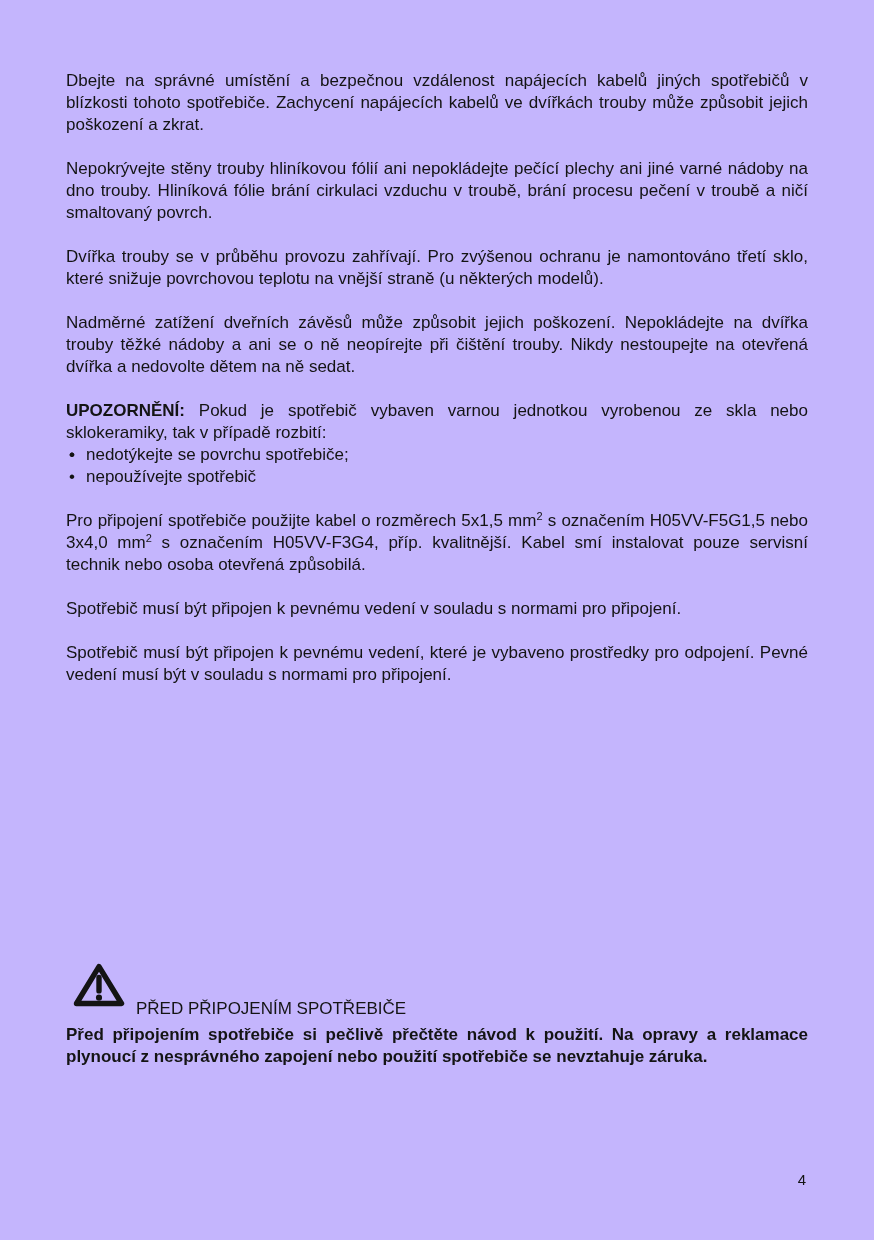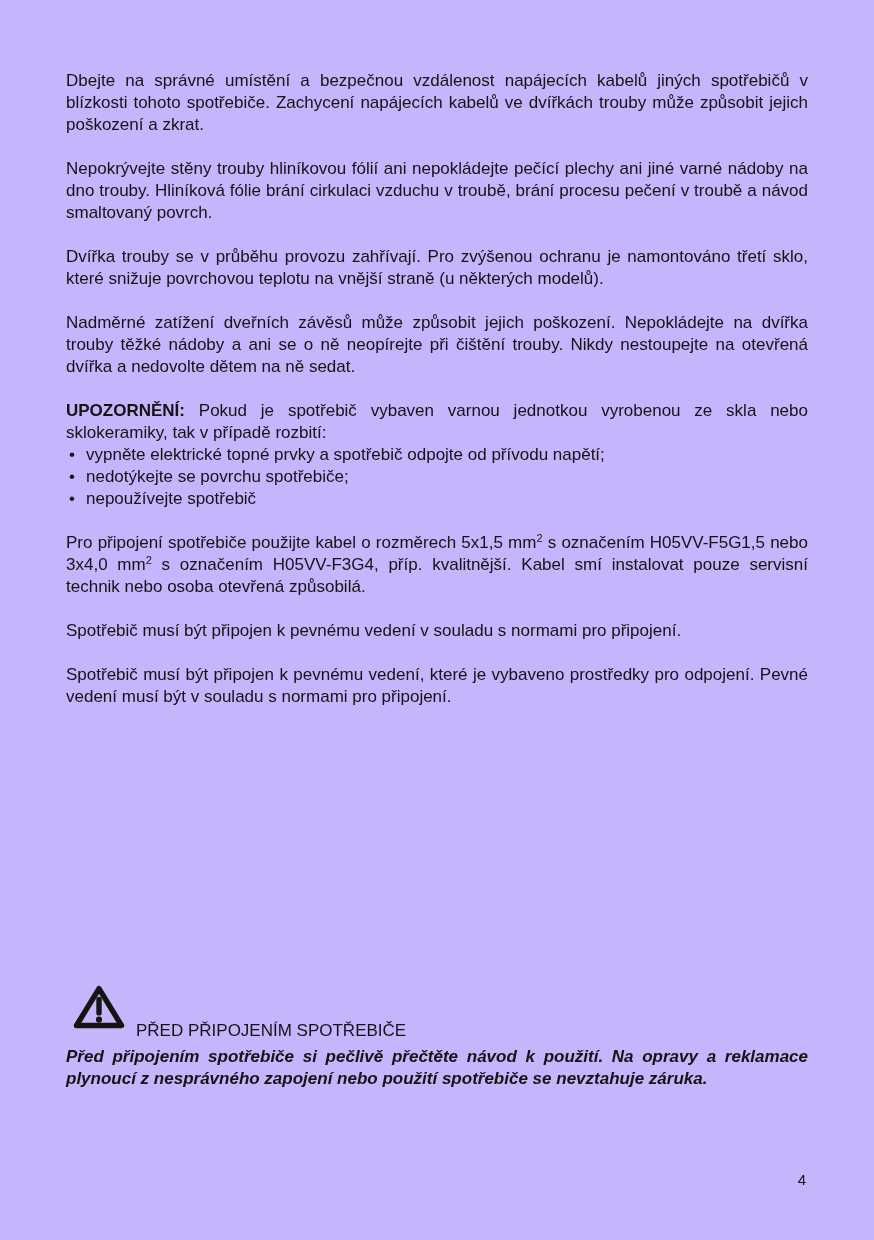--- a/index.html
+++ b/index.html
@@ -50,49 +50,48 @@
     font-weight: normal;
     padding-top: 36px;
     padding-left: 10px;
     white-space: nowrap;
     text-align: left;
   }
   p.warn-body {
     font-weight: bold;
     margin: 4px 0 0 0;
     text-align: justify;
-    font-style: italic;
   }
   .page-number {
     position: absolute;
     top: 1170px;
     right: 68px;
     font-size: 15px;
     line-height: 20px;
   }
 </style>
 </head>
 <body>
 
 <div class="page">
   <div class="content">
 
     <p>Dbejte na správné umístění a bezpečnou vzdálenost napájecích kabelů jiných spotřebičů v blízkosti tohoto spotřebiče. Zachycení napájecích kabelů ve dvířkách trouby může způsobit jejich poškození a zkrat.</p>
 
-    <p>Nepokrývejte stěny trouby hliníkovou fólií ani nepokládejte pečící plechy ani jiné varné nádoby na dno trouby. Hliníková fólie brání cirkulaci vzduchu v troubě, brání procesu pečení v troubě a návod smaltovaný povrch.</p>
+    <p>Nepokrývejte stěny trouby hliníkovou fólií ani nepokládejte pečící plechy ani jiné varné nádoby na dno trouby. Hliníková fólie brání cirkulaci vzduchu v troubě, brání procesu pečení v troubě a ničí smaltovaný povrch.</p>
 
     <p>Dvířka trouby se v průběhu provozu zahřívají. Pro zvýšenou ochranu je namontováno třetí sklo, které snižuje povrchovou teplotu na vnější straně (u některých modelů).</p>
 
     <p>Nadměrné zatížení dveřních závěsů může způsobit jejich poškození. Nepokládejte na dvířka trouby těžké nádoby a ani se o ně neopírejte při čištění trouby. Nikdy nestoupejte na otevřená dvířka a nedovolte dětem na ně sedat.</p>
 
 
     <p class="notice"><span class="lead">UPOZORNĚNÍ:</span><span> Pokud je spotřebič vybaven varnou jednotkou vyrobenou ze skla nebo sklokeramiky, tak v případě rozbití:</span></p>
 
     <ul class="notice-list">
-      <li><span class="bullet">•</span><span>vypněte elektrické topné prvky a spotřebič odpojte od přívodu napětí;</span></li>
+      <li><span class="bullet">•</span></li>
       <li><span class="bullet">•</span><span>nedotýkejte se povrchu spotřebiče;</span></li>
       <li><span class="bullet">•</span><span>nepoužívejte spotřebič</span></li>
     </ul>
 
     <p><span>Pro připojení spotřebiče použijte kabel o rozměrech 5x1,5 mm</span><sup class="sq">2</sup><span> s označením H05VV-F5G1,5 nebo 3x4,0 mm</span><sup class="sq">2</sup><span> s označením H05VV-F3G4, příp. kvalitnější. Kabel smí instalovat pouze servisní technik nebo osoba otevřená způsobilá.</span></p>
 
     <p>Spotřebič musí být připojen k pevnému vedení v souladu s normami pro připojení.</p>
 
     <p>Spotřebič musí být připojen k pevnému vedení, které je vybaveno prostředky pro odpojení. Pevné vedení musí být v souladu s normami pro připojení.</p>
 

